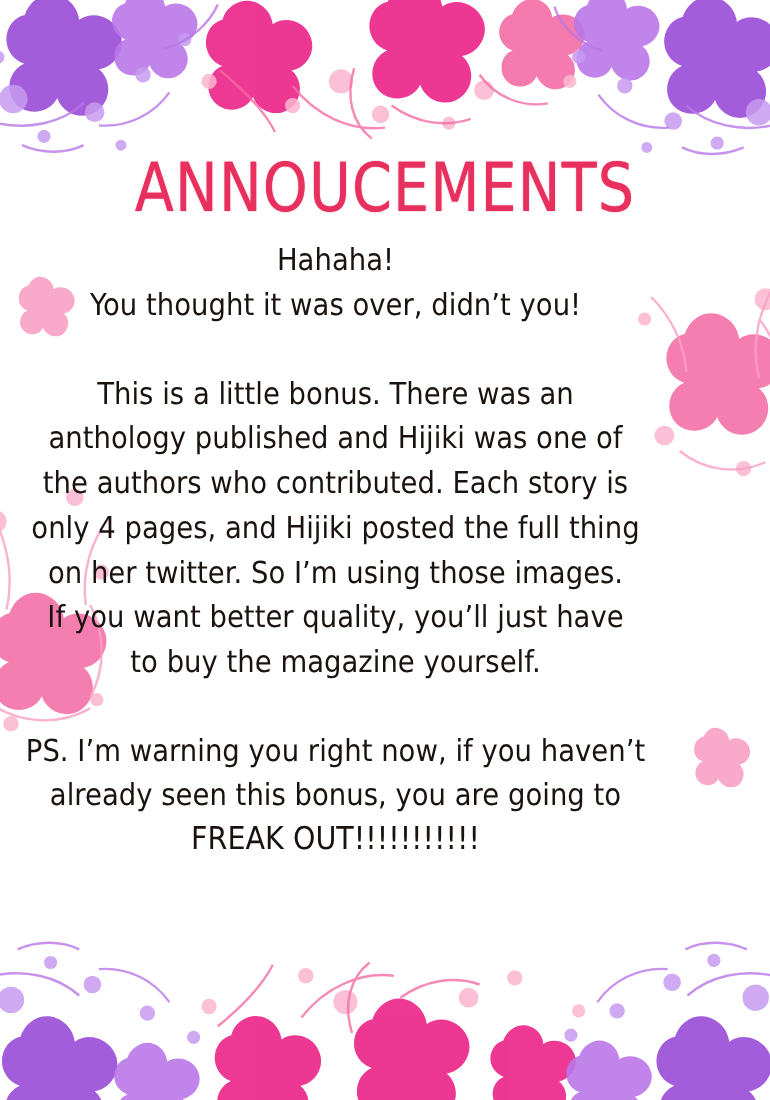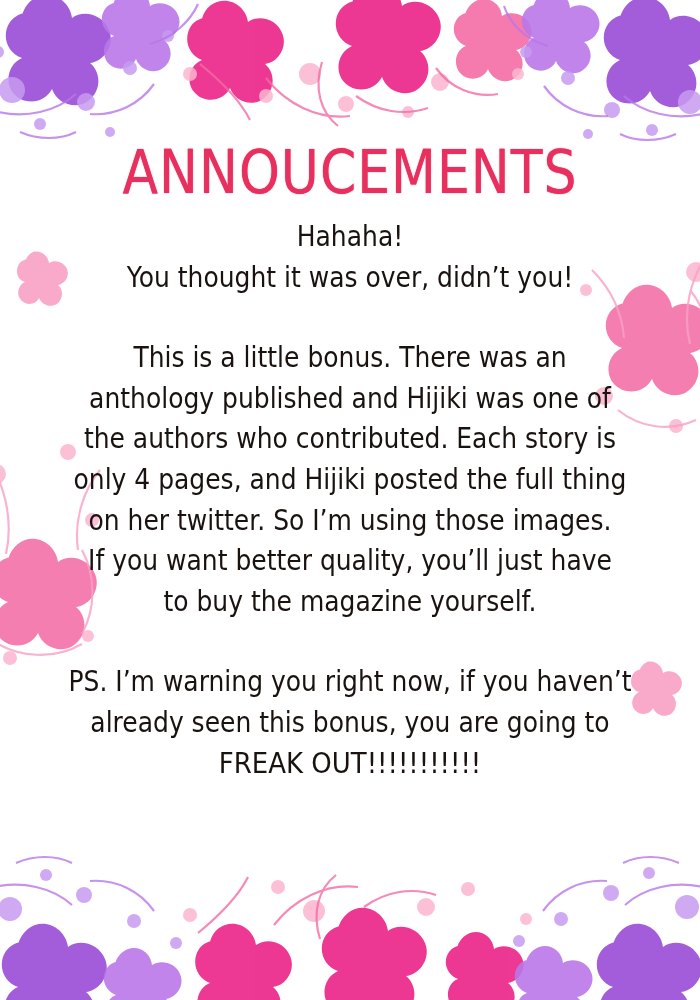--- a/index.html
+++ b/index.html
@@ -43,21 +43,20 @@
   
   #content {
     position: absolute;
     left: 0;
     top: 0;
     width: 700px;
     height: 1000px;
     z-index: 5;
     display: flex;
     flex-direction: column;
-    align-items: center;
   }
 
   #title {
     margin-top: 146px;
     font-family: "DejaVu Sans", sans-serif;
     font-size: 52px;
     letter-spacing: 1px;
     font-weight: normal;
     color: #e8305f;
     text-align: center;

